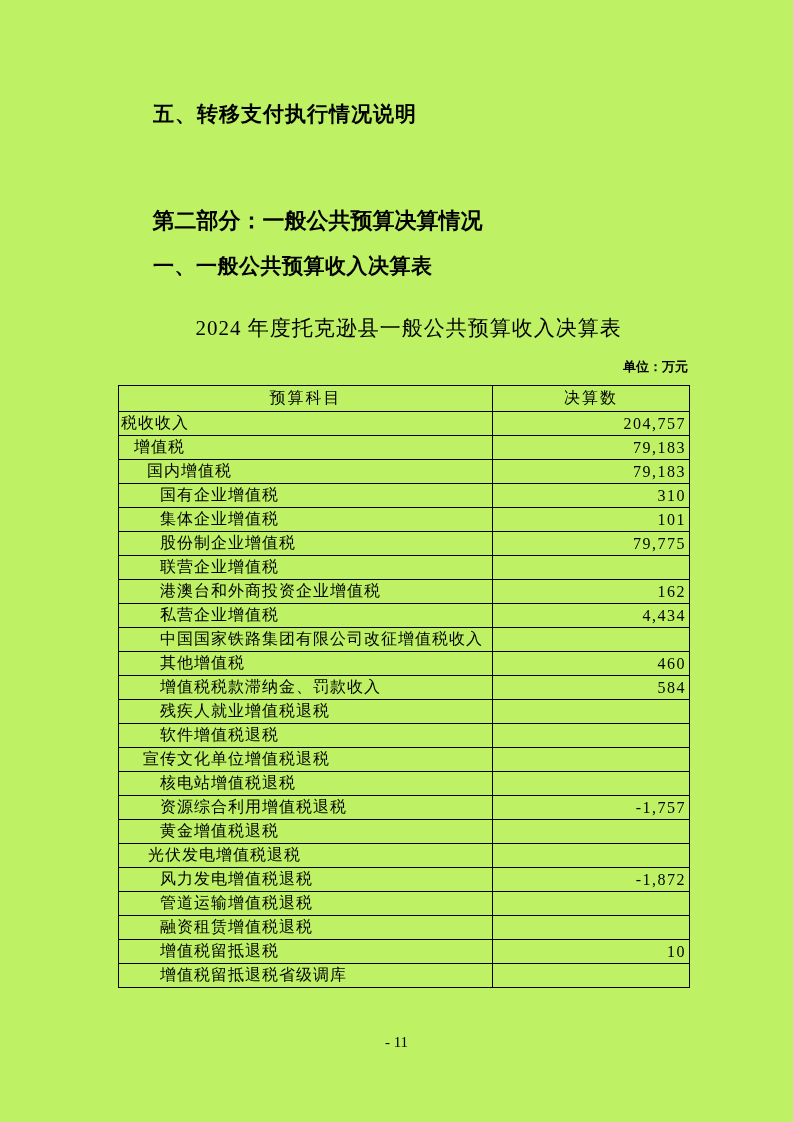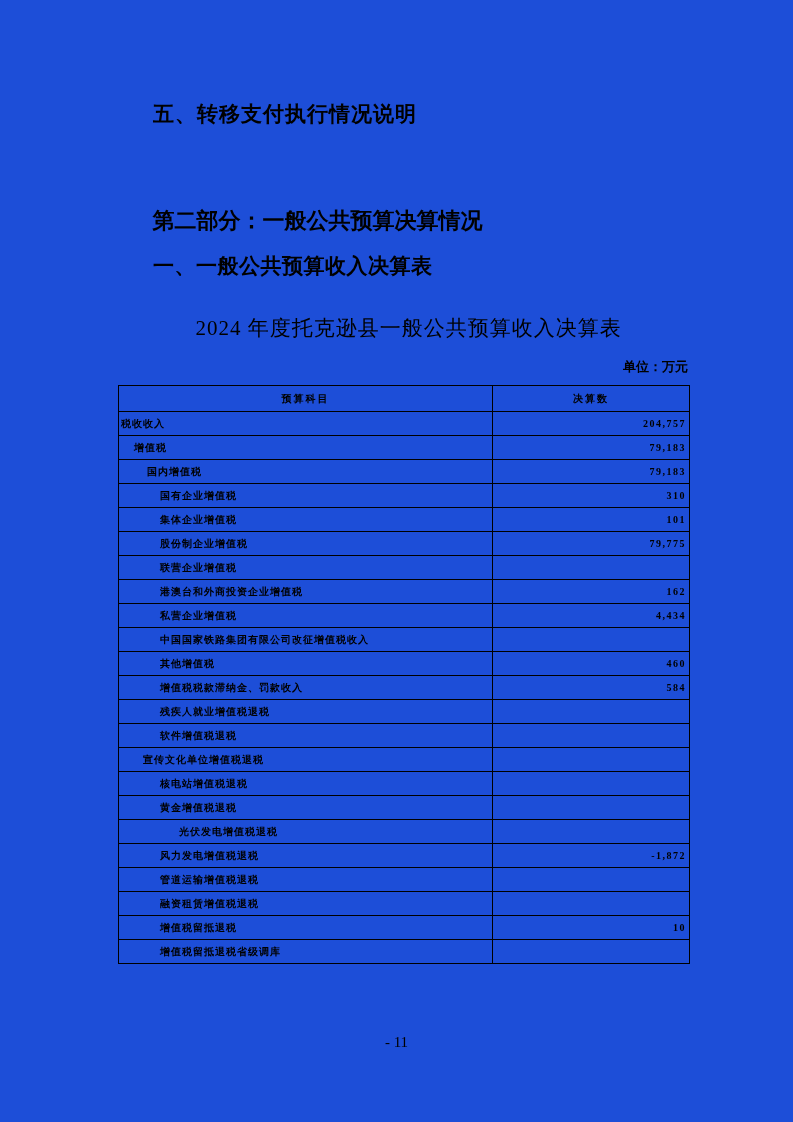--- a/index.html
+++ b/index.html
@@ -1,21 +1,21 @@
 <!DOCTYPE html>
 <html><head>
 <meta charset="utf-8">
 <style>
   * { margin:0; padding:0; box-sizing:border-box; }
   html,body { background:#e8e8e8; }
   .page {
     position:relative;
     width:793px; height:1122px;
     margin:0 auto;
-    background:#1d4ed8;
+    background:#bef264;
     font-family:"Liberation Serif","DejaVu Serif",serif;
     color:#000000;
     overflow:hidden;
   }
   .h-sec5 {
     position:absolute; top:100px; left:153px;
     font-size:21px; font-weight:bold;
     letter-spacing:1px;
   }
   .para {
@@ -46,22 +46,22 @@
   table.budget {
     position:absolute; top:385px; left:118px;
     width:571px;
     border-collapse:collapse;
     table-layout:fixed;
   }
   table.budget col.c1 { width:374px; }
   table.budget col.c2 { width:197px; }
   table.budget th, table.budget td {
     border:1px solid #000000;
-    font-size:10px;
-    font-weight:bold;
+    font-size:16px;
+    font-weight:normal;
     overflow:hidden;
     white-space:nowrap;
   }
   table.budget th { height:26px; text-align:center; letter-spacing:2px; }
   table.budget td { height:24px; }
   td.label-cell { text-align:left; letter-spacing:1px; }
   td.value-cell { text-align:right; padding-right:3px; letter-spacing:1.5px; }
   .footer {
     position:absolute; top:1034px; left:0; width:793px;
     text-align:center;
@@ -154,25 +154,29 @@
   </tr>
         <tr>
     <td class="label-cell" style="padding-left: 24px;">宣传文化单位增值税退税</td>
     <td class="value-cell"></td>
   </tr>
         <tr>
     <td class="label-cell" style="padding-left: 41px;">核电站增值税退税</td>
     <td class="value-cell"></td>
   </tr>
         <tr>
+    <td class="label-cell" style="padding-left: 41px;">资源综合利用增值税退税</td>
+    <td class="value-cell">-1,757</td>
+  </tr>
+        <tr>
     <td class="label-cell" style="padding-left: 41px;">黄金增值税退税</td>
     <td class="value-cell"></td>
   </tr>
         <tr>
-    <td class="label-cell" style="padding-left: 60px;">光伏发电增值税退税</td>
+    <td class="label-cell" style="padding-left: 29px;">光伏发电增值税退税</td>
     <td class="value-cell"></td>
   </tr>
         <tr>
     <td class="label-cell" style="padding-left: 41px;">风力发电增值税退税</td>
     <td class="value-cell">-1,872</td>
   </tr>
         <tr>
     <td class="label-cell" style="padding-left: 41px;">管道运输增值税退税</td>
     <td class="value-cell"></td>
   </tr>

